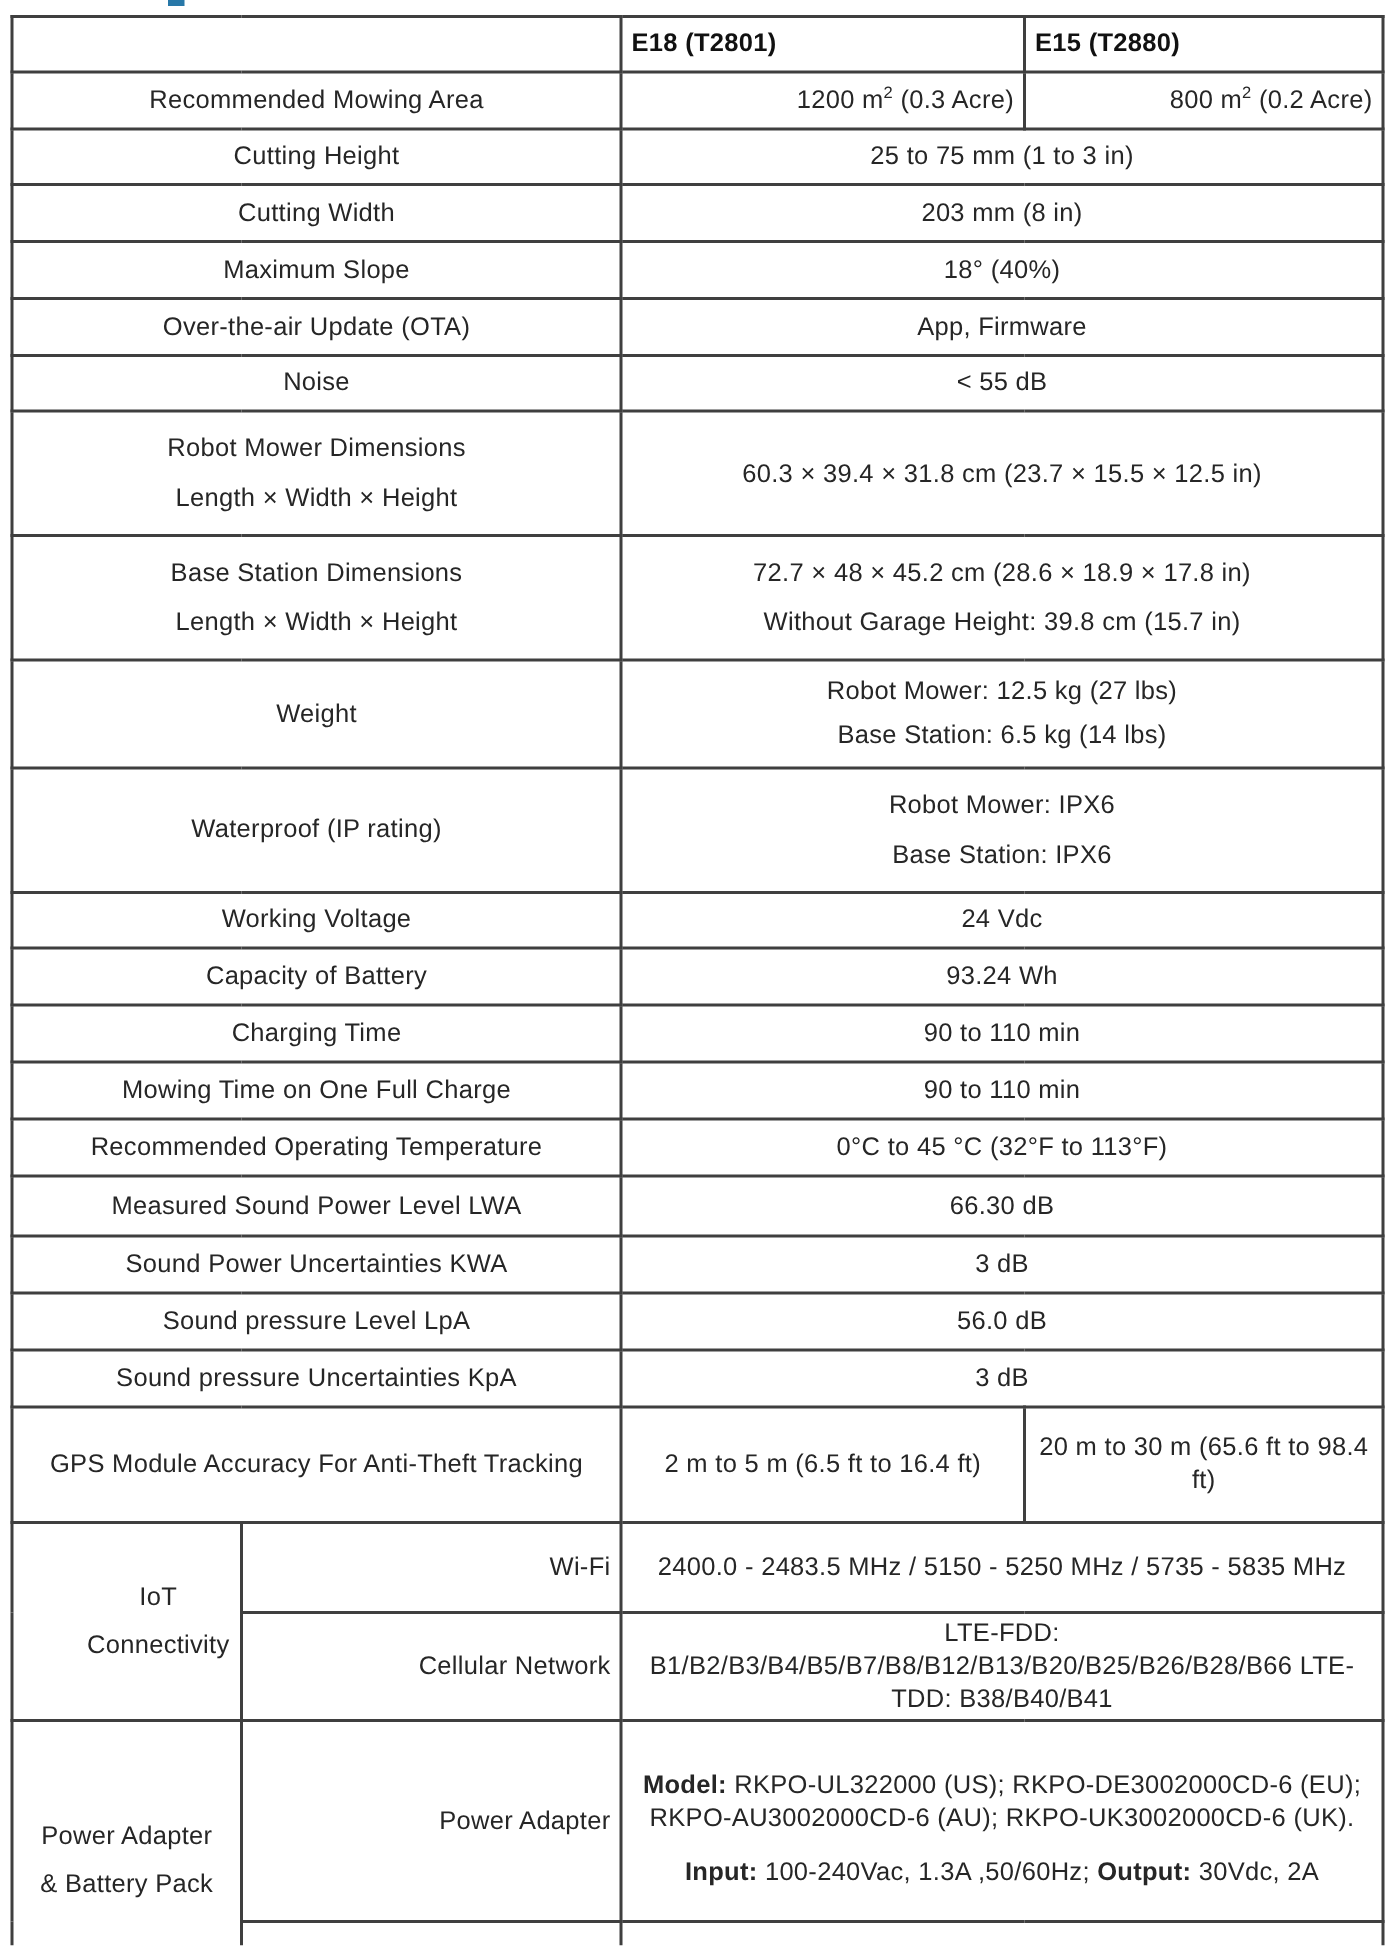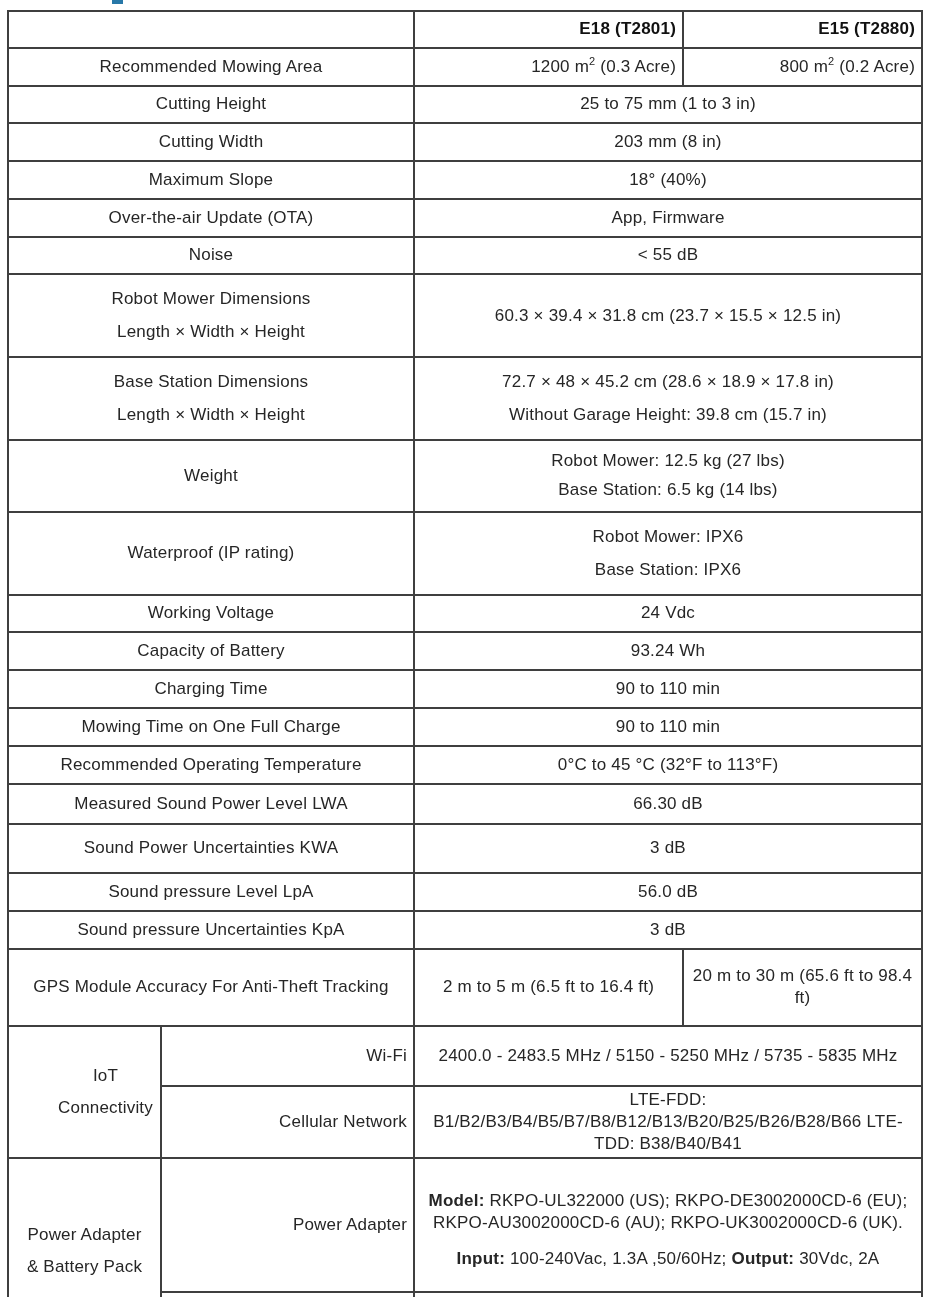--- a/index.html
+++ b/index.html
@@ -14,21 +14,21 @@
   }
   td {
     border:2px solid #3f3f3f;
     padding:2px 6px;
     font-size:17px; letter-spacing:0.2px;
     vertical-align:middle;
     overflow-wrap:break-word;
     line-height:1.3;
     text-align:center;
   }
-  .hdr { font-weight:bold; text-align:right; color:#111; }
+  .hdr { font-weight:bold; text-align:left; color:#111; }
   .center { text-align:right; }
   .stack > div { margin:7px 0; }
   .stack-wide > div { margin:11px 0; }
   .grp { text-align:center;padding-left:48px; }
   .grp > div { margin:10px 0; }
   .grp-left > div { margin:10px 0; }
   .para p { margin:10px 0 14px 0; }
   .para p:last-child { margin-bottom:0; }
   .b { font-weight:bold; }
   sup { font-size:11px; line-height:0; }
@@ -143,21 +143,21 @@
     <tr style="height:38px">
       <td colspan="2">Recommended Operating Temperature</td>
       <td colspan="2">0°C to 45 °C (32°F to 113°F)</td>
     </tr>
 
     <tr style="height:40px">
       <td colspan="2">Measured Sound Power Level LWA</td>
       <td colspan="2">66.30 dB</td>
     </tr>
 
-    <tr style="height:49px">
+    <tr style="height:38px">
       <td colspan="2">Sound Power Uncertainties KWA</td>
       <td colspan="2">3 dB</td>
     </tr>
 
     <tr style="height:38px">
       <td colspan="2">Sound pressure Level LpA</td>
       <td colspan="2">56.0 dB</td>
     </tr>
 
     <tr style="height:38px">

